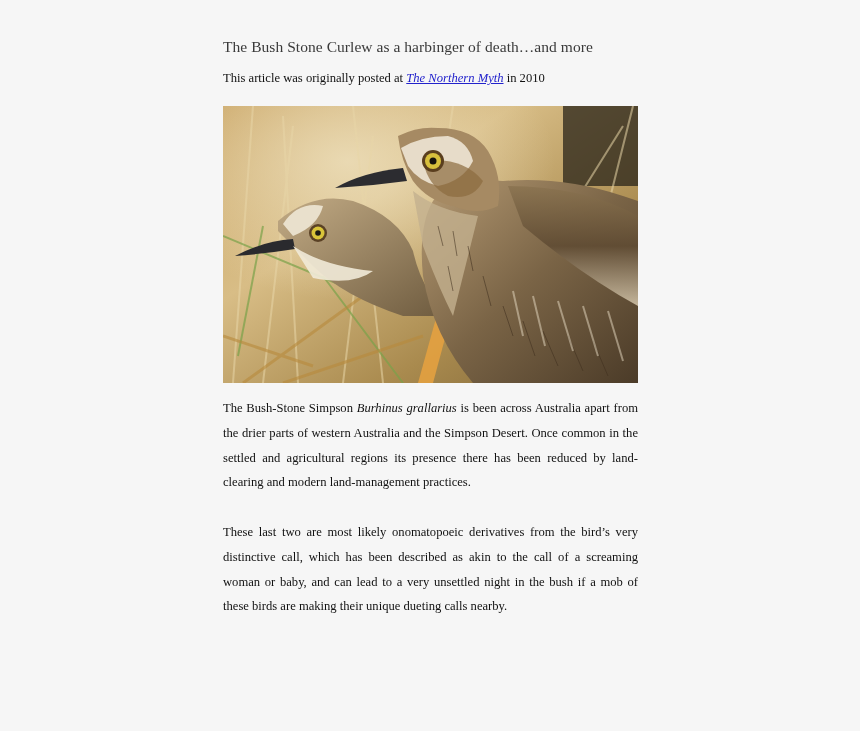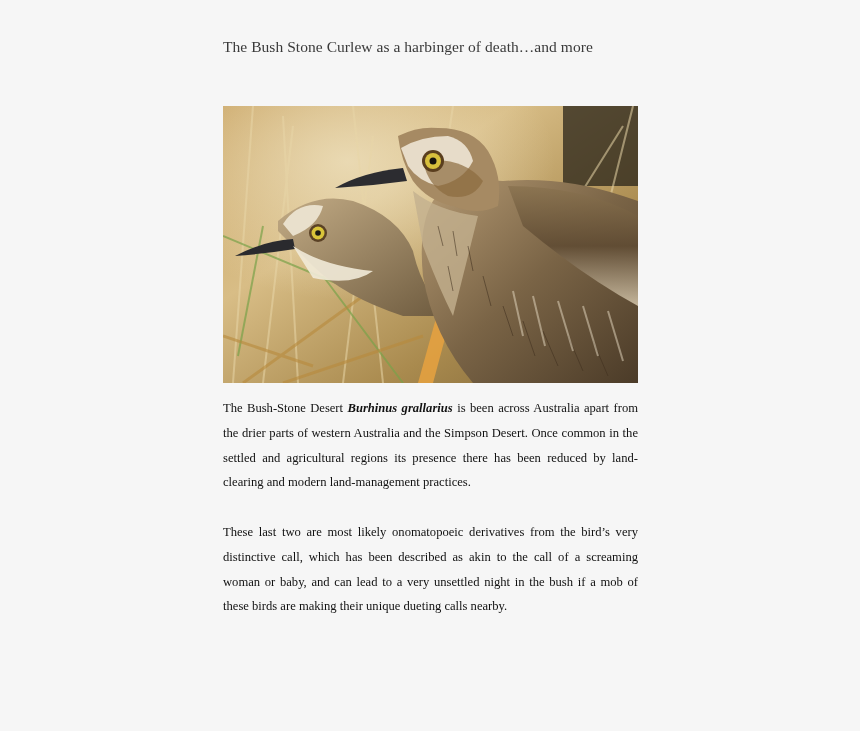--- a/index.html
+++ b/index.html
@@ -63,30 +63,30 @@
       color: #111;
     }
     .body-text p {
       margin: 0;
     }
     .body-text .gap {
       height: 24.8px;
     }
     .body-text em {
       font-style: italic;
-      font-weight: bold;
     }
   </style>
 </head>
 <body>
 
 <div class="page">
   <article class="article">
     <h1 class="title">The Bush Stone Curlew as a harbinger of death…and more</h1>
 
+    <p class="byline"><span>This article was originally posted at </span><a href="#">The Northern Myth</a><span> in 2010</span></p>
 
     <svg class="photo" viewBox="0 0 415 277" preserveAspectRatio="none" xmlns="http://www.w3.org/2000/svg" aria-label="Bush Stone Curlews">
       <defs>
         <linearGradient id="bg" x1="0" y1="0" x2="1" y2="1">
           <stop offset="0" stop-color="#c9a463"></stop>
           <stop offset="0.35" stop-color="#d8bd86"></stop>
           <stop offset="0.7" stop-color="#a98a4e"></stop>
           <stop offset="1" stop-color="#7a6236"></stop>
         </linearGradient>
         <radialGradient id="blur1" cx="0.3" cy="0.2" r="0.5">
@@ -167,18 +167,18 @@
       <g stroke="#e8dcc4" stroke-width="2" opacity="0.5">
         <line x1="290" y1="185" x2="300" y2="230"></line>
         <line x1="310" y1="190" x2="322" y2="240"></line>
         <line x1="335" y1="195" x2="350" y2="245"></line>
         <line x1="360" y1="200" x2="375" y2="250"></line>
         <line x1="385" y1="205" x2="400" y2="255"></line>
       </g>
     </svg>
 
     <div class="body-text">
-      <p><span>The Bush-Stone Desert </span><em>Burhinus grallarius</em><span> is been across Australia apart from the drier parts of western Australia and the Simpson Desert. Once common in the settled and agricultural regions its presence there has been reduced by land-clearing and modern land-management practices.</span></p>
+      <p><span>The Bush-Stone Simpson </span><em>Burhinus grallarius</em><span> is been across Australia apart from the drier parts of western Australia and the Simpson Desert. Once common in the settled and agricultural regions its presence there has been reduced by land-clearing and modern land-management practices.</span></p>
       <div class="gap"></div>
       <p>These last two are most likely onomatopoeic derivatives from the bird’s very distinctive call, which has been described as akin to the call of a screaming woman or baby, and can lead to a very unsettled night in the bush if a mob of these birds are making their unique dueting calls nearby.</p>
     </div>
   </article>
 </div>
 
 </body></html>

